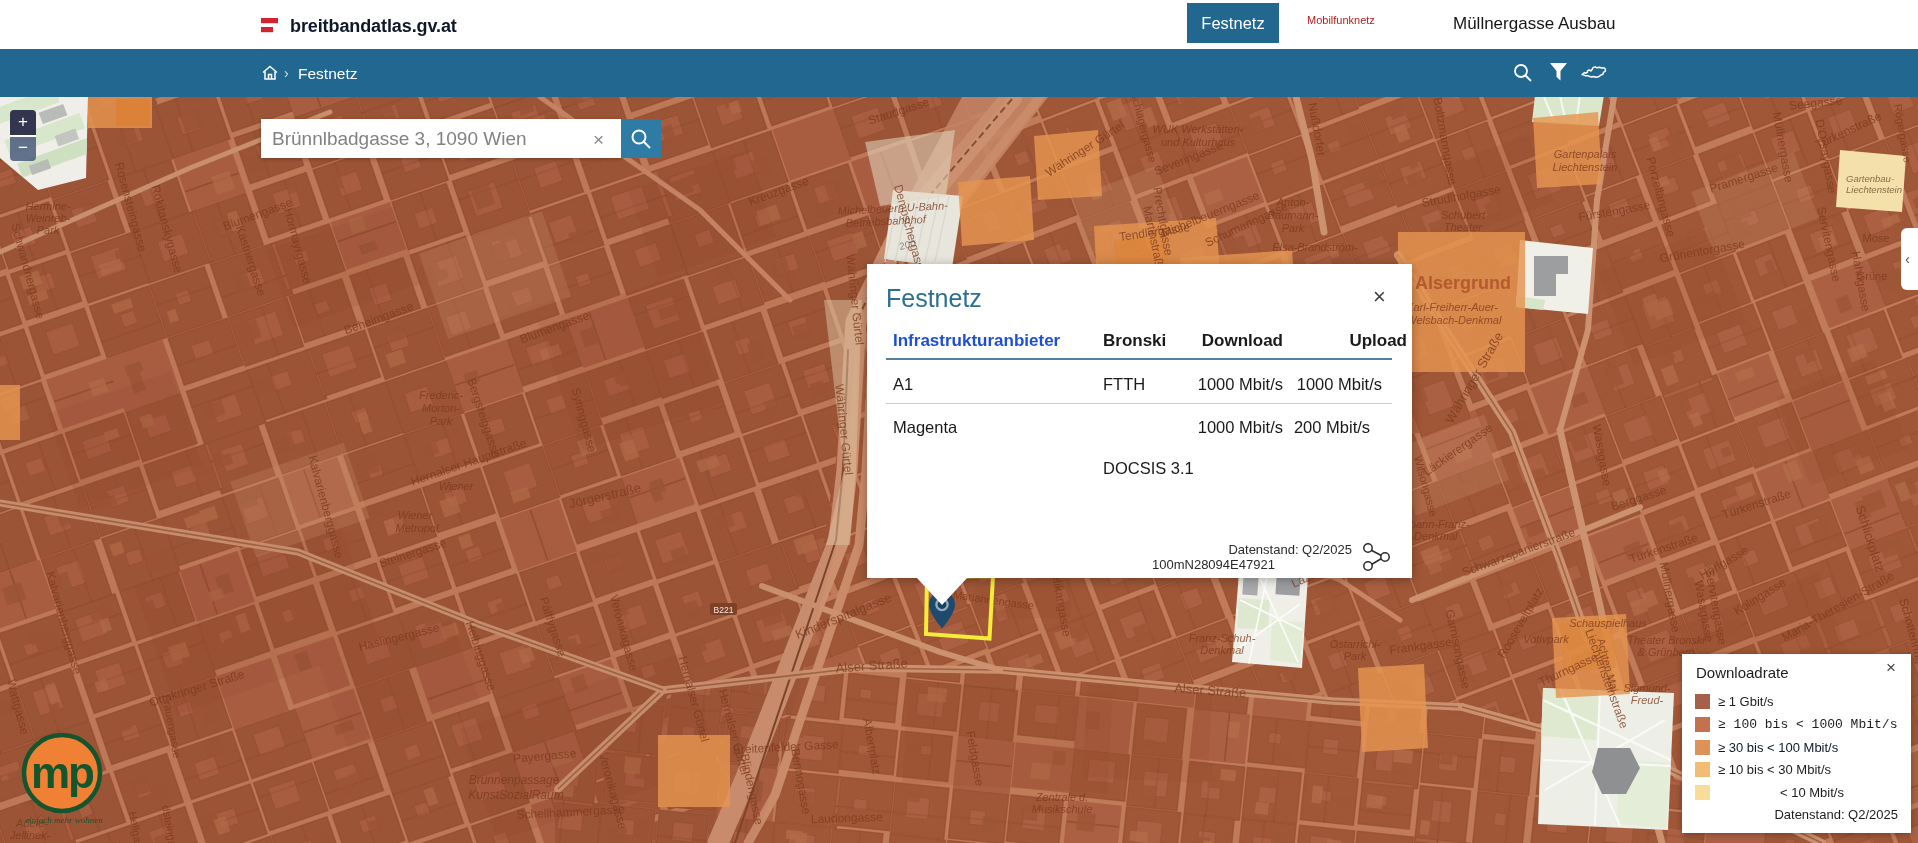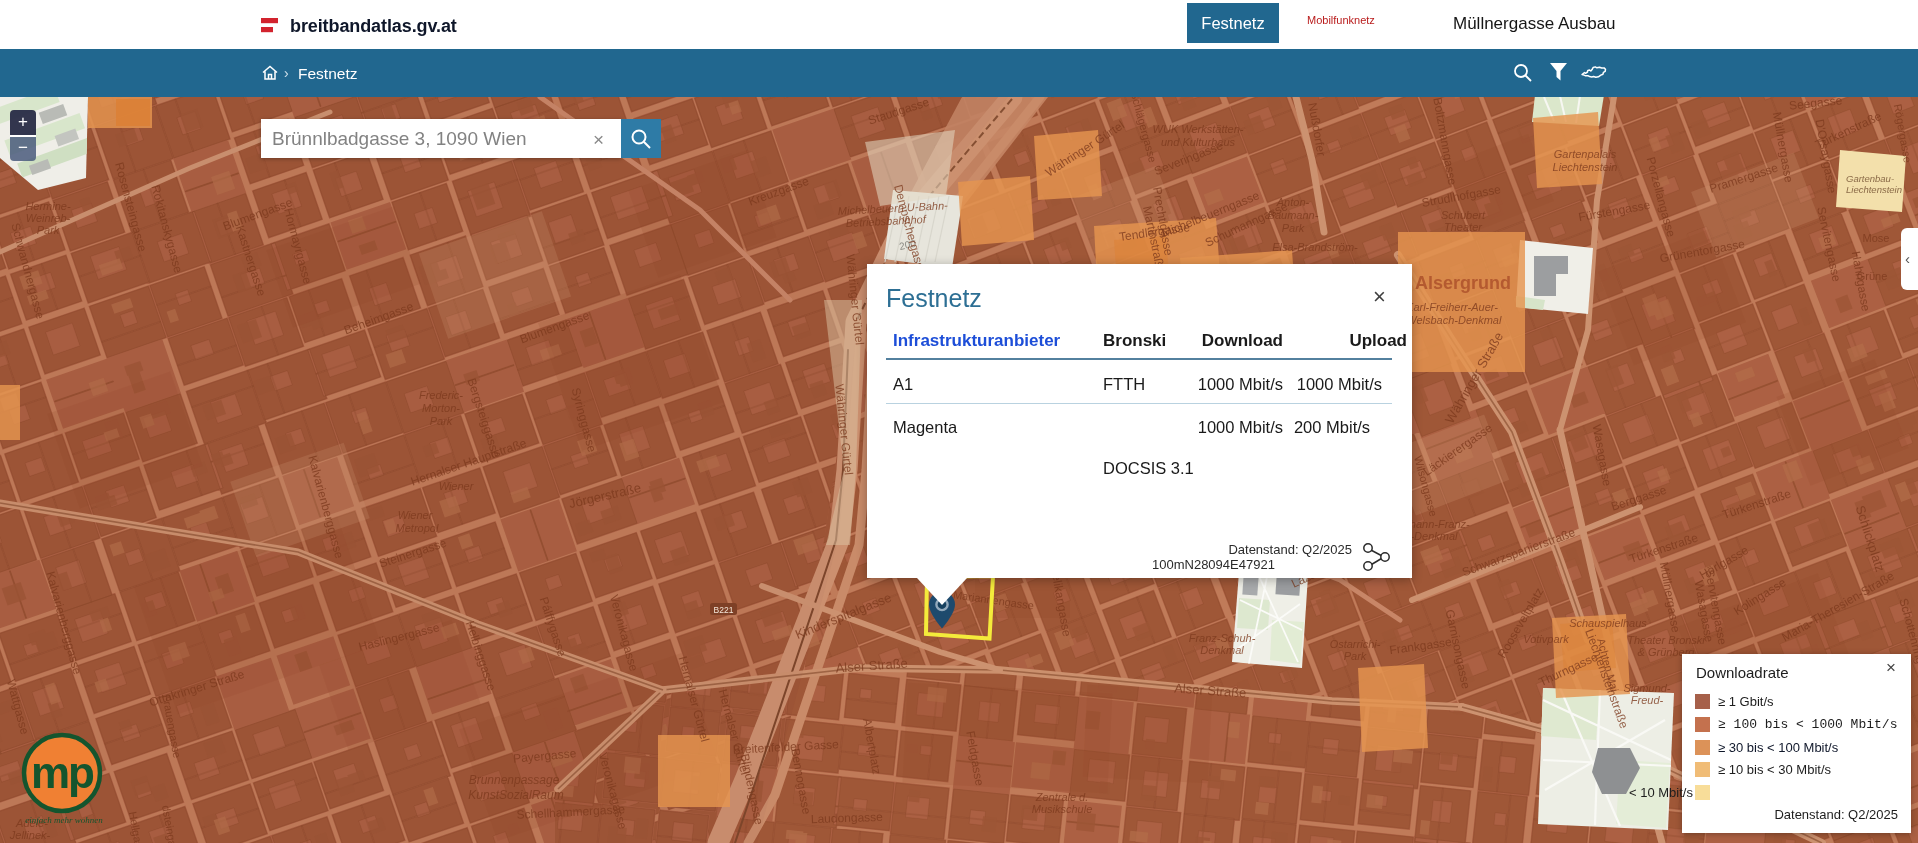--- a/index.html
+++ b/index.html
@@ -384,21 +384,21 @@
 <div class="abs" style="left:1886px;top:658px;font-size:17px;color:#444;">×</div>
 <div class="abs" style="left:1695px;top:694px;width:15px;height:15px;background:#a6604a;"></div>
 <div class="abs" style="left:1718px;top:694px;font-size:13px;color:#1d1d1d;">≥ 1 Gbit/s</div>
 <div class="abs" style="left:1695px;top:717px;width:15px;height:15px;background:#c4714e;"></div>
 <div class="abs" style="left:1718px;top:717px;font-size:13px;color:#1d1d1d;font-family:Liberation Mono, monospace;">≥ 100 bis &lt; 1000 Mbit/s</div>
 <div class="abs" style="left:1695px;top:740px;width:15px;height:15px;background:#dc9258;"></div>
 <div class="abs" style="left:1718px;top:740px;font-size:13px;color:#0f172a;">≥ 30 bis &lt; 100 Mbit/s</div>
 <div class="abs" style="left:1695px;top:762px;width:15px;height:15px;background:#f0bc76;"></div>
 <div class="abs" style="left:1718px;top:762px;font-size:13px;color:#1d1d1d;">≥ 10 bis &lt; 30 Mbit/s</div>
 <div class="abs" style="left:1695px;top:785px;width:15px;height:15px;background:#f8dd99;"></div>
-<div class="abs" style="left:1629px;top:785px;font-size:13px;color:#1d1d1d;">&lt; 10 Mbit/s</div>
+<div class="abs" style="left:1780px;top:785px;font-size:13px;color:#1d1d1d;">&lt; 10 Mbit/s</div>
 <div class="abs" style="left:1698px;top:807px;width:200px;text-align:right;font-size:13px;color:#1d1d1d;">Datenstand: Q2/2025</div>
 
 <div class="abs" style="left:1901px;top:228px;width:17px;height:62px;background:#fff;border-radius:6px 0 0 6px;"></div>
 <div class="abs" style="left:1905px;top:250px;font-size:15px;color:#555;">‹</div>
 
 <svg class="abs" style="left:20px;top:731px" width="88" height="100">
   <circle cx="42" cy="42" r="38" fill="#f08033" stroke="#14552e" stroke-width="4.5"></circle>
   <text x="42" y="57" font-size="44" font-weight="bold" fill="#14552e" text-anchor="middle" font-family="Liberation Sans, sans-serif" letter-spacing="-2">mp</text>
   <text x="44" y="92" font-size="9" font-style="italic" fill="#14552e" text-anchor="middle" font-family="Liberation Serif, serif">einfach mehr wohnen</text>
 </svg>

